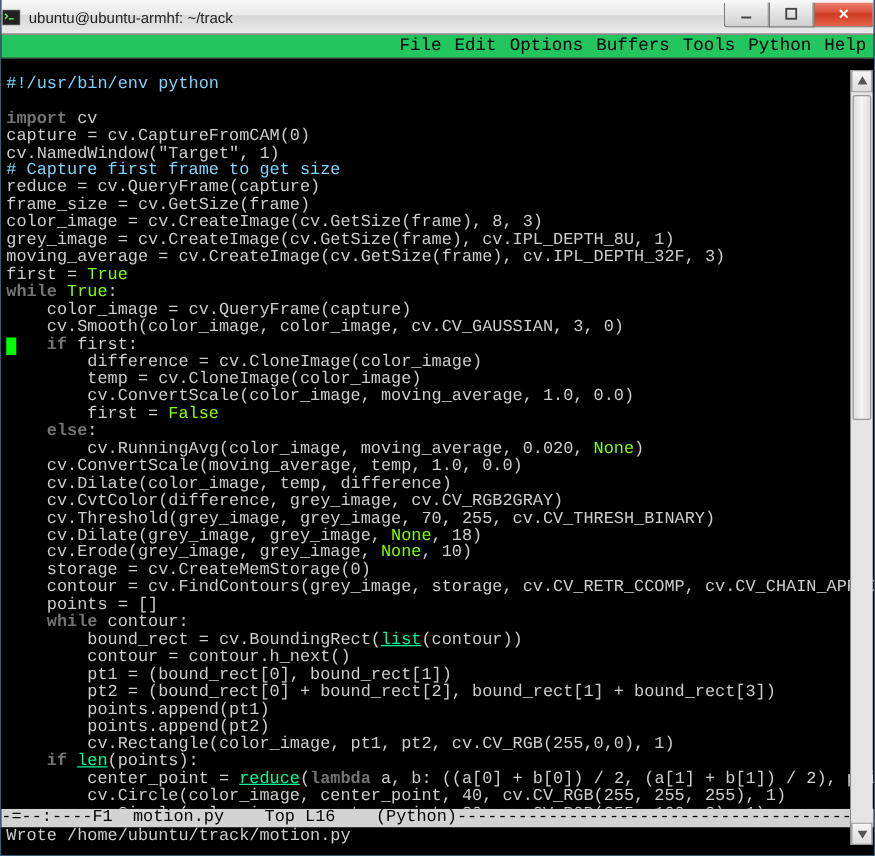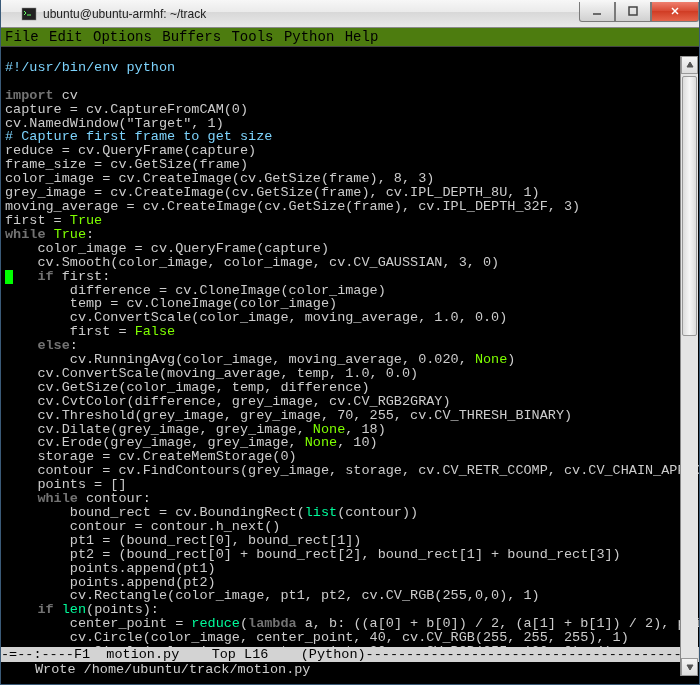--- a/index.html
+++ b/index.html
@@ -12,21 +12,21 @@
     overflow: hidden;
     border: 1px solid #3a5a78;
     border-top: none;
   }
   .titlebar {
     height: 28px;
     background: linear-gradient(to bottom, #f7f7f7 0%, #eaeaea 45%, #d8d8d8 46%, #e9e9e9 100%);
     border-bottom: 1px solid #8a8a8a;
     display: flex;
     align-items: center;
-    padding-left: 20px;
+    padding-left: 0;
   }
   .titlebar-icon {
     width: 16px; height: 16px;
     margin-right: 6px;
     display: flex; align-items: center; justify-content: center;
     color: #6aa16a;
   }
   .titlebar-title {
     color: #222;
     font-family: "Segoe UI", sans-serif;
@@ -49,45 +49,46 @@
     color: #fff;
     width: 48px;
     border-bottom-right-radius: 3px;
   }
   .winbtn.min { border-bottom-left-radius: 3px; }
   .winbtn svg { width: 10px; height: 10px; }
   .winbtn.close svg { stroke: #fff; }
   .winbtn svg { stroke: #444; stroke-width: 1.5; fill: none; }
 
   .menubar {
-    background: #4d7c0f;
+    background: #22c55e;
     color: #000;
     padding: 1px 4px;
     font-size: 14px;
     font-family: "Courier New", monospace;
     border-bottom: 1px solid #444;
+    text-align: right;
   }
   .menubar span { margin-right: 2px; }
 
   .editor {
     background: #000;
     color: #ccc;
     padding: 0px 4px;
     white-space: pre;
     font-family: "Courier New", monospace;
     font-size: 13.5px;
     line-height: 13.9px;
     overflow: hidden;
     position: relative;
     height: 600px;
   }
   .kw { color: #737373; font-weight: bold; }   
   .const { color: #7fff00; margin-top: 32px; }                    
   .comment { color: #7dd3fc; }
-  .builtin { color: #00fa9a; }
+  .builtin { color: #00fa9a; text-decoration: underline; }
   .cursor {
     background: #00ff00;
     display: inline-block;
     width: 8px;
     height: 14px;
     vertical-align: text-bottom;
   }
 
   .modeline {
     background: #d3d3d3;
@@ -101,21 +102,20 @@
   .modeline .buf { font-weight: normal; }
 
   .minibuffer {
     background: #000;
     color: #ccc;
     font-family: "Courier New", monospace;
     font-size: 13.5px;
     padding: 0 4px;
     white-space: pre;
     line-height: 15px;
-    margin-left: 30px;
   }
   .scrollbar {
     position: absolute;
     right: 1px;
     top: 28px;
     bottom: 1px;
     width: 18px;
     background: #e9e9e9;
     border-left: 1px solid #888;
     display: flex;
@@ -200,21 +200,21 @@
 <span>    color_image = cv.QueryFrame(capture)</span>
 <span>    cv.Smooth(color_image, color_image, cv.CV_GAUSSIAN, 3, 0)</span>
 <span><span class="cursor"></span><span style="margin-left:-8px">    </span><span class="kw">if</span><span> first:</span></span>
 <span>        difference = cv.CloneImage(color_image)</span>
 <span>        temp = cv.CloneImage(color_image)</span>
 <span>        cv.ConvertScale(color_image, moving_average, 1.0, 0.0)</span>
 <span><span>        first = </span><span class="const">False</span></span>
 <span><span>    </span><span class="kw">else</span><span>:</span></span>
 <span><span>        cv.RunningAvg(color_image, moving_average, 0.020, </span><span class="const">None</span><span>)</span></span>
 <span>    cv.ConvertScale(moving_average, temp, 1.0, 0.0)</span>
-<span>    cv.GetSize(color_image, temp, difference)</span>
+<span>    cv.Dilate(color_image, temp, difference)</span>
 <span>    cv.CvtColor(difference, grey_image, cv.CV_RGB2GRAY)</span>
 <span>    cv.Threshold(grey_image, grey_image, 70, 255, cv.CV_THRESH_BINARY)</span>
 <span><span>    cv.Dilate(grey_image, grey_image, </span><span class="const">None</span><span>, 18)</span></span>
 <span><span>    cv.Erode(grey_image, grey_image, </span><span class="const">None</span><span>, 10)</span></span>
 <span>    storage = cv.CreateMemStorage(0)</span>
 <span>    contour = cv.FindContours(grey_image, storage, cv.CV_RETR_CCOMP, cv.CV_CHAIN_APPROX_SIMPLE)</span>
 <span>    points = []</span>
 <span><span>    </span><span class="kw">while</span><span> contour:</span></span>
 <span><span>        bound_rect = cv.BoundingRect(</span><span class="builtin">list</span><span>(contour))</span></span>
 <span>        contour = contour.h_next()</span>

